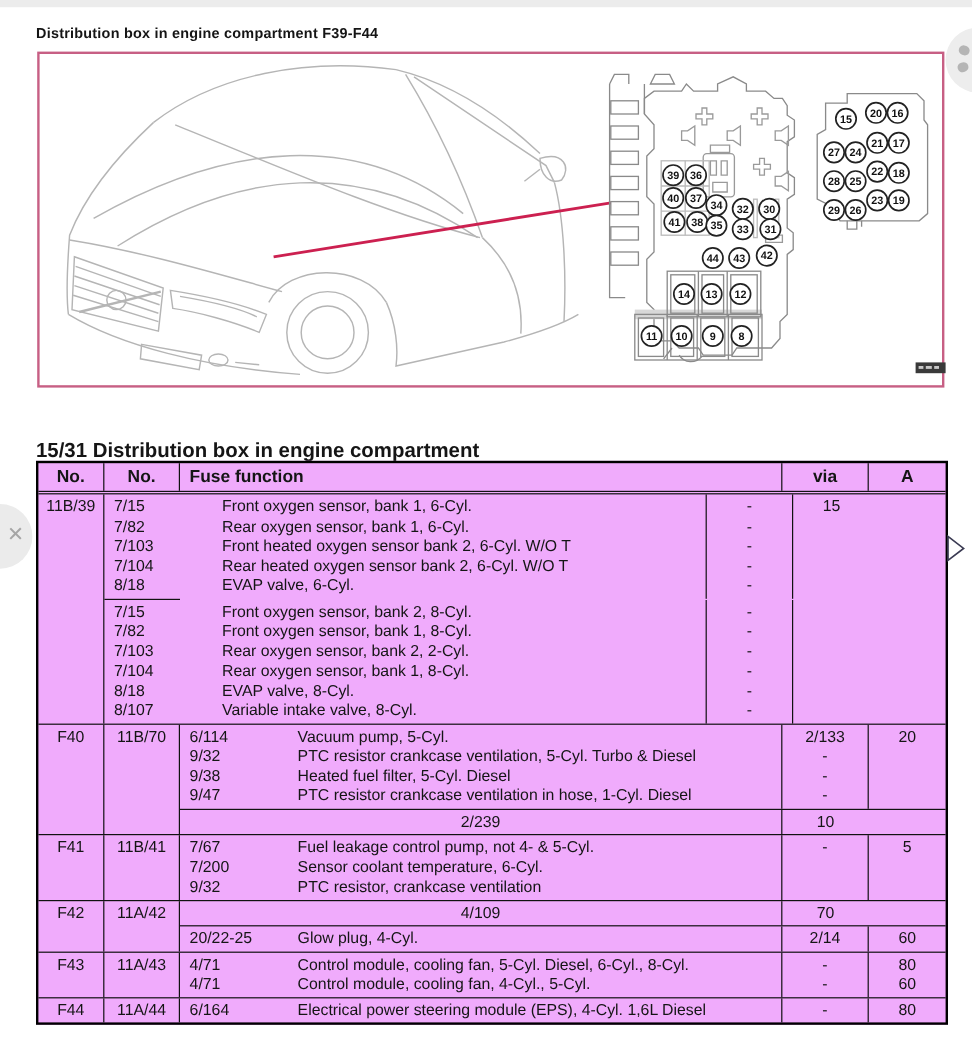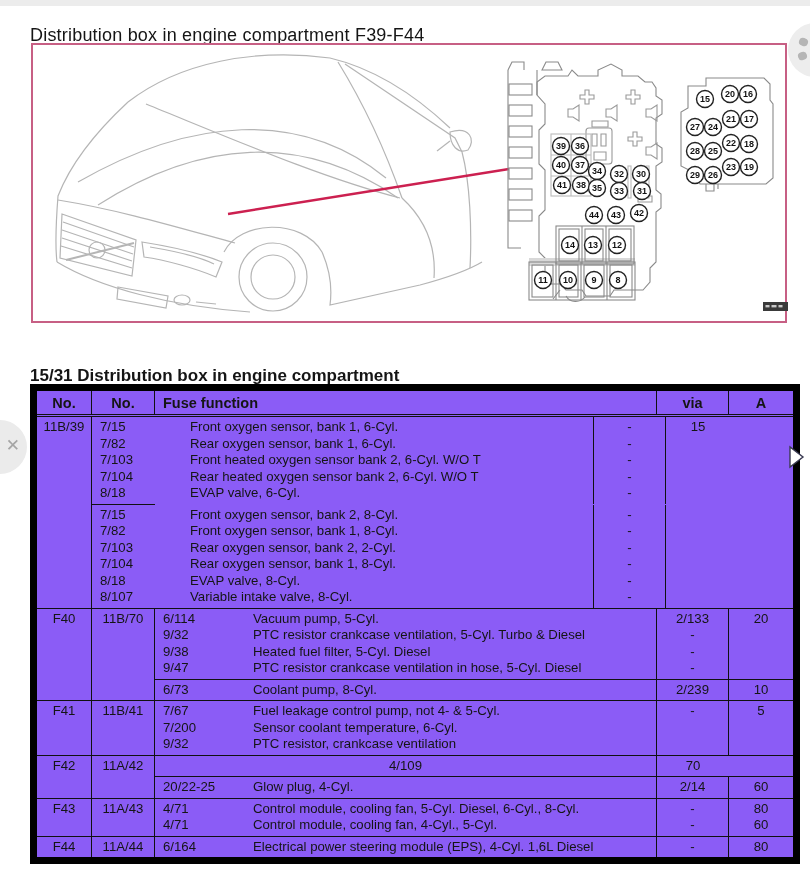--- a/index.html
+++ b/index.html
@@ -1,26 +1,26 @@
 <!DOCTYPE html>
 <html><head>
 <meta charset="utf-8">
 <style>
   html,body{margin:0;padding:0;}
   body{
     width:810px;height:876px;position:relative;overflow:hidden;
     background:#ffffff;font-family:"Liberation Sans",sans-serif;color:#151515;
   }
   .top-strip{position:absolute;left:0;top:0;width:810px;height:6px;background:#ececec;}
-  .page-title{position:absolute;left:30px;top:13px;font-size:18px;font-weight:normal;letter-spacing:.2px;}
+  .page-title{position:absolute;left:30px;top:13px;font-size:12px;font-weight:bold;letter-spacing:.2px;}
   .diagram-panel{position:absolute;left:31px;top:43px;width:752px;height:276px;border:2px solid #c75f84;background:#fff;}
   .diagram-svg{position:absolute;left:0;top:0;width:810px;height:876px;pointer-events:none;}
   .sub-title{position:absolute;left:30px;top:352px;font-size:17px;font-weight:bold;}
   
-  .fuse-table{position:absolute;left:30px;top:384px;width:756px;border:7px solid #000000;background:#8b5cf6;font-size:13.2px;}
+  .fuse-table{position:absolute;left:30px;top:384px;width:756px;border:2px solid #000000;background:#f0abfc;font-size:13.2px;}
   .thead{display:grid;grid-template-columns:55px 63px 502px 72px 64px;border-bottom:3px double #111;font-weight:bold;font-size:14.5px;}
   .thead>div{padding:4px 0 3px;text-align:center;}
   .thead>.hc1,.thead>.hc2,.thead>.hc3,.thead>.hc4{border-right:1px solid #111;}
   .thead>.hc3{text-align:left;padding-left:8px;}
   .group{display:grid;grid-template-columns:55px 63px 638px;border-top:1px solid #111;}
   .group:first-of-type{border-top:none;}
   .gc1,.gc2{border-right:1px solid #111;text-align:center;padding-top:2px;}
   .section{display:grid;grid-template-columns:502px 72px 64px;}
   .section + .section{border-top:1px solid #111;}
   .fcell{border-right:1px solid #111;padding:2px 0;}
@@ -336,43 +336,37 @@
               <div class="line">
                 <div class="code">9/32</div>
                 <div class="desc">PTC resistor crankcase ventilation, 5-Cyl. Turbo &amp; Diesel</div>
               </div>
               <div class="line">
                 <div class="code">9/38</div>
                 <div class="desc">Heated fuel filter, 5-Cyl. Diesel</div>
               </div>
               <div class="line">
                 <div class="code">9/47</div>
-                <div class="desc">PTC resistor crankcase ventilation in hose, 5-Cyl. Diesel</div>
+                <div class="desc">PTC resistor crankcase ventilation in hose, 1-Cyl. Diesel</div>
               </div>
             </div>
             <div class="vcell">
               <div class="vline">2/133</div>
               <div class="vline">-</div>
               <div class="vline">-</div>
               <div class="vline">-</div>
             </div>
             <div class="acell">
               <div class="aline">20</div>
               <div class="aline"></div>
               <div class="aline"></div>
               <div class="aline"></div>
             </div>
           </div>
           <div class="section">
-            <div class="fcell">
-              <div class="line">
-                <div class="code">6/73</div>
-                <div class="desc">Coolant pump, 8-Cyl.</div>
-              </div>
-            </div>
             <div class="vcell">
               <div class="vline">2/239</div>
             </div>
             <div class="acell">
               <div class="aline">10</div>
             </div>
           </div>
         </div>
       </div>
       <div class="group">

